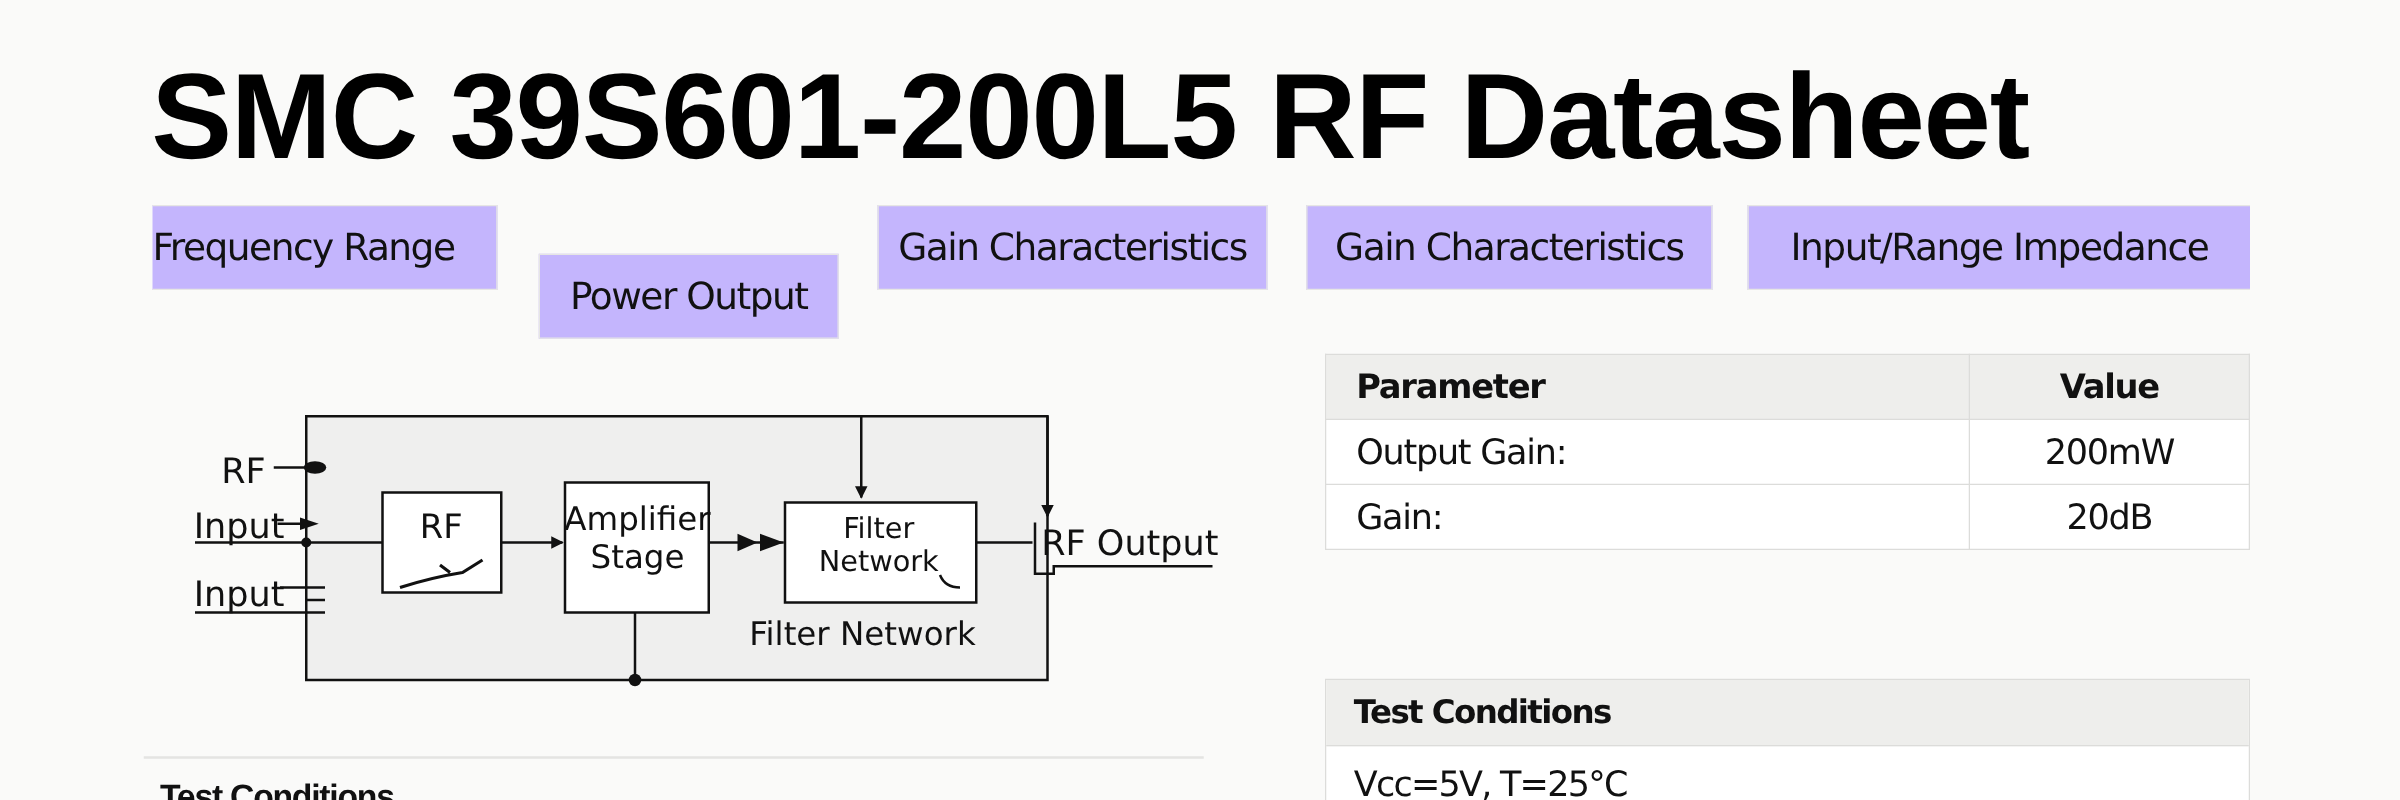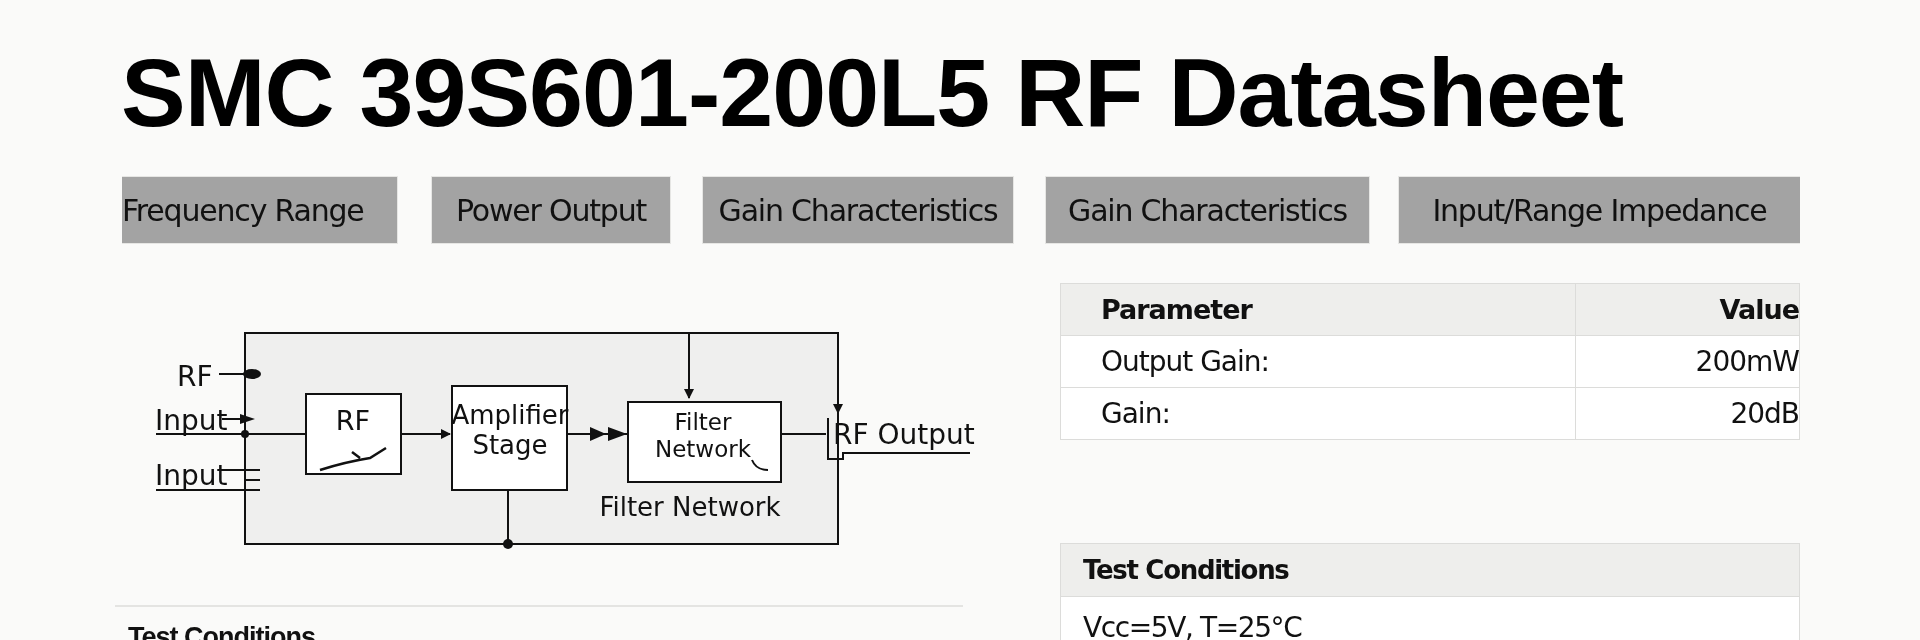--- a/index.html
+++ b/index.html
@@ -10,48 +10,48 @@
     color: #111;
     position: relative;
   }
   .title {
     position: absolute; left: 121px; top: 44px;
     font-family: "Liberation Sans", sans-serif;
     font-weight: 700; font-size: 97px; letter-spacing: -1px;
     line-height: 1; color: #000000; margin: 0; white-space: nowrap;
   }
   .tab {
-    position: absolute; top: 176px; height: 68px;
-    background: #a3a3a3;
+    position: absolute; top: 164px; height: 68px;
+    background: #c4b5fd;
     border: 1px solid #e6e6e4;
     box-sizing: border-box;
     display: flex; align-items: center; justify-content: center;
     font-family: "DejaVu Sans", sans-serif;
     font-size: 30px; letter-spacing: -1.2px; color: #111;
     white-space: nowrap; cursor: pointer;
   }
   .tab.first { justify-content: flex-start; border-left: none; padding-left: 0; }
   .diagram {
     position: absolute; left: 140px; top: 320px; width: 860px; height: 240px;
   }
   .diagram svg { width: 100%; height: 100%; display: block; }
   .diagram text { font-family: "DejaVu Sans", sans-serif; fill: #111; }
   .param-table {
     position: absolute; left: 1060px; top: 283px; width: 740px;
     border-collapse: collapse; background: #fff;
   }
   .param-table th, .param-table td {
     border: 1px solid #dcdcda; height: 52px; box-sizing: border-box;
     font-family: "DejaVu Sans", sans-serif; font-size: 28px; letter-spacing: -1px;
-    padding: 0 40px; color: #111;
+    padding: 0 24px; color: #111;
   }
   .param-table th {
     background: #eeeeec; font-weight: 700; text-align: left; font-size: 27px;
   }
-  .param-table th.val, .param-table td.val { text-align: right; width: 224px; padding: 0; }
+  .param-table th.val, .param-table td.val { text-align: center; width: 224px; padding: 0; }
   .test-box {
     position: absolute; left: 1060px; top: 543px; width: 740px;
     border: 1px solid #dcdcda; box-sizing: border-box; background: #fff;
   }
   .test-box .hdr {
     background: #eeeeec; height: 52px; display: flex; align-items: center;
     padding-left: 22px; font-family: "DejaVu Sans", sans-serif;
     font-weight: 700; font-size: 26px; letter-spacing: -1.3px;
     border-bottom: 1px solid #dcdcda;
   }
@@ -68,21 +68,21 @@
     font-family: "Liberation Sans", sans-serif; font-size: 27px; font-weight: 700;
     letter-spacing: -1px; white-space: nowrap;
   }
 </style>
 </head>
 <body>
 
 <h1 class="title">SMC 39S601-200L5 RF Datasheet</h1>
 
 <div class="tab first" style="left:122px; width:276px;">Frequency Range</div>
-<div class="tab" style="left:431px; width:240px;">Power Output</div>
+<div class="tab" style="left:431px; width:240px;margin-top:39px;">Power Output</div>
 <div class="tab" style="left:702px; width:312px;">Gain Characteristics</div>
 <div class="tab" style="left:1045px; width:325px;">Gain Characteristics</div>
 <div class="tab" style="left:1398px; width:402px; border-right:none;">Input/Range Impedance</div>
 
 <div class="diagram">
   <svg viewBox="0 0 860 240" xmlns="http://www.w3.org/2000/svg">
     <defs>
       <marker id="arr" markerWidth="10" markerHeight="10" refX="9" refY="5" orient="auto" markerUnits="userSpaceOnUse">
         <path d="M0,0 L10,5 L0,10 z" fill="#111"></path>
       </marker>

